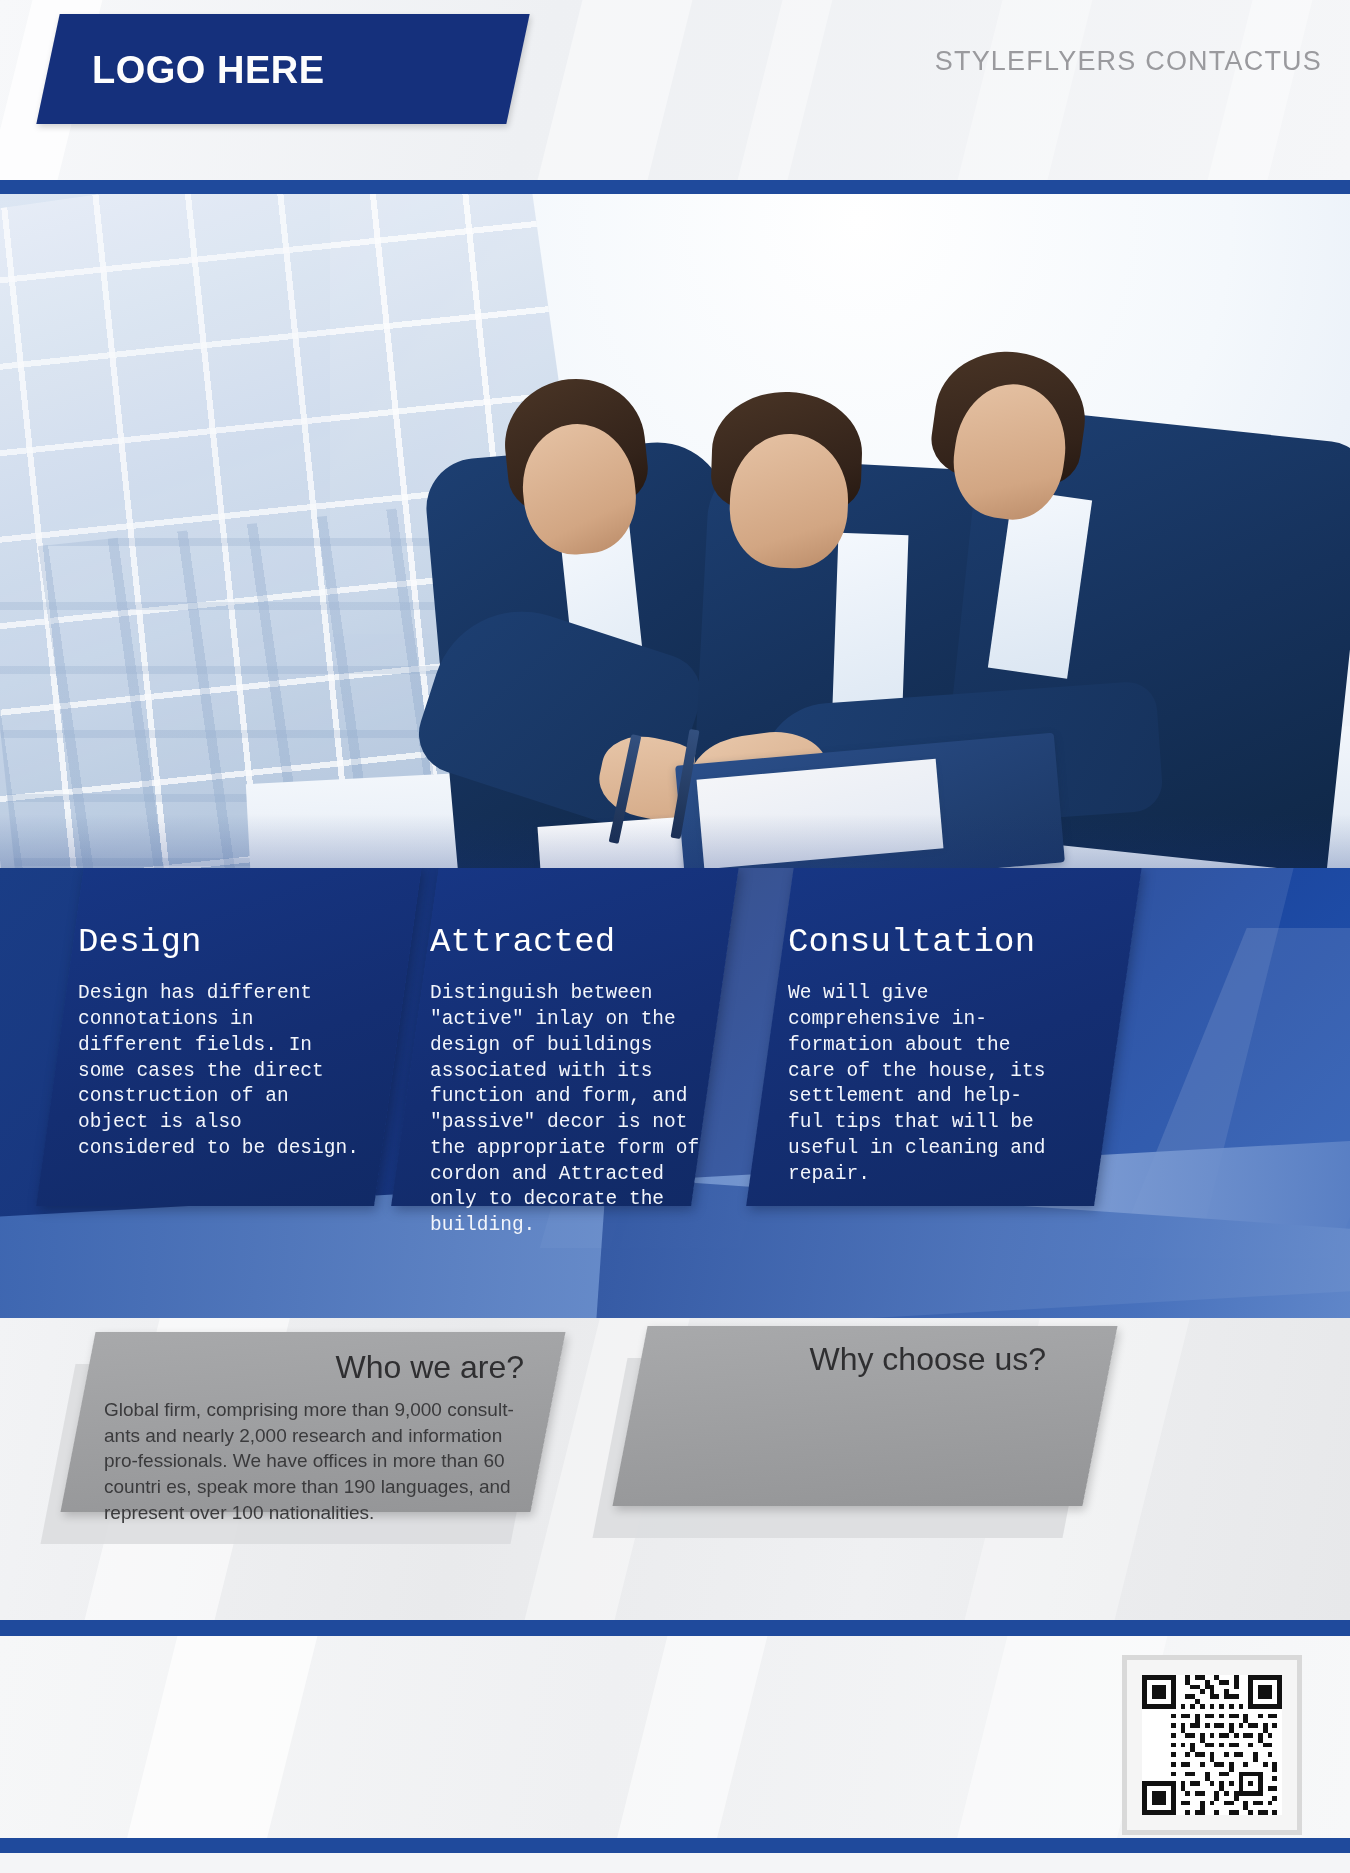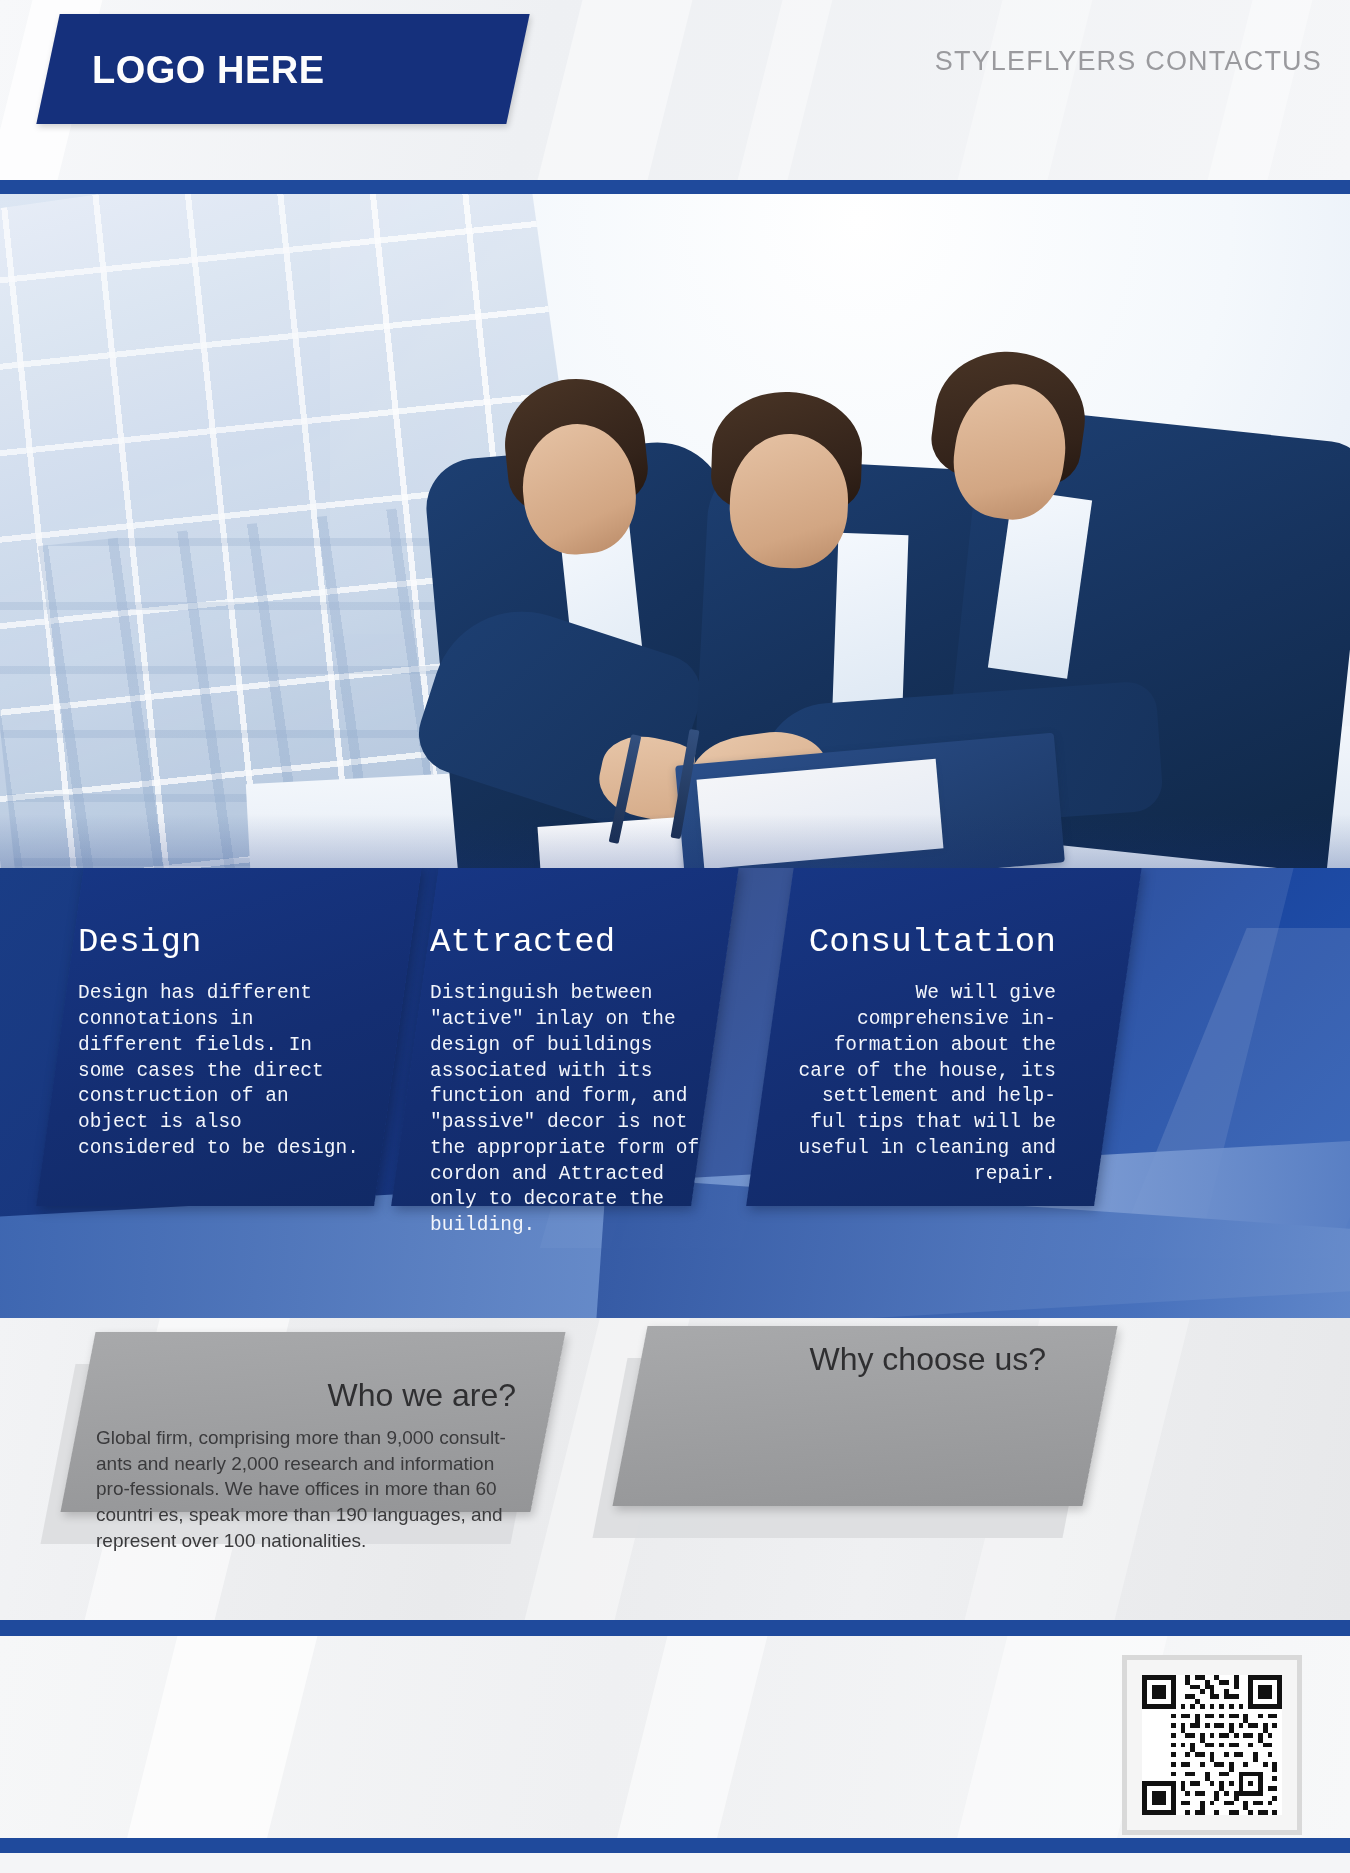--- a/index.html
+++ b/index.html
@@ -90,37 +90,37 @@
   .card-1{left:60px;width:338px;}
   .card-2{left:415px;width:300px;}
   .card-3{left:770px;width:348px;}
   .card-body{position:absolute;top:0;height:340px;color:#fff;font-family:Liberation Mono, monospace;}
   .card-body h2{margin:0;font-size:34px;font-weight:normal;letter-spacing:.2px;
     line-height:1.1;}
   .card-body p{margin:20px 0 0 0;font-size:19.5px;line-height:1.32;font-weight:normal;
     color:#f2f5fb;}
   .cb-1{left:78px;top:56px;width:290px;}
   .cb-2{left:430px;top:56px;width:270px;}
-  .cb-3{left:788px;top:56px;width:268px;text-align:right;}
+  .cb-3{left:788px;top:56px;width:268px;}
 
   
   .graysection{position:absolute;left:0;top:1318px;width:1350px;height:302px;overflow:hidden;
     background:linear-gradient(100deg,#f2f3f5 0%,#e9eaec 35%,#eff0f2 65%,#e7e8ea 100%);}
   .gray-stripe{position:absolute;top:-40px;height:400px;background:rgba(255,255,255,.55);
     transform:skewX(-14deg);}
   .shadowpanel{position:absolute;background:#dcdddf;transform:skewX(-11deg);}
   .gpanel{position:absolute;background:linear-gradient(175deg,#a8a9ab 0%,#9d9ea0 55%,#949597 100%);
     transform:skewX(-11deg);box-shadow:3px 4px 10px rgba(0,0,0,.2);}
   .gp-1{left:78px;top:14px;width:470px;height:180px;}
   .gp-2{left:630px;top:8px;width:470px;height:180px;}
   .gbody{position:absolute;}
   .gbody h2{margin:0;text-align:right;font-size:32px;font-weight:normal;color:#2f2f31;
     line-height:1.1;}
   .gbody p{margin:12px 0 0 0;font-size:19px;line-height:1.35;color:#3a3a3c;}
-  .gb-1{left:96px;top:32px;width:420px;margin-top:28px;}
+  .gb-1{left:104px;top:32px;width:420px;}
   .gb-2{left:616px;top:24px;width:430px;}
 
   
   .footer{position:absolute;left:0;top:1636px;width:1350px;height:202px;overflow:hidden;
     background:linear-gradient(100deg,#f6f7f8 0%,#eff0f2 45%,#f7f8f9 100%);}
   .foot-stripe{position:absolute;top:-30px;height:280px;background:rgba(255,255,255,.7);
     transform:skewX(-14deg);}
   .contact{position:absolute;left:330px;top:28px;width:760px;text-align:right;}
   .contact h2{margin:0;font-size:40px;font-weight:bold;color:#1b1b1d;letter-spacing:.3px;}
   .contact .line{font-size:29px;color:#2b2b2d;line-height:1.28;margin-top:6px;}

